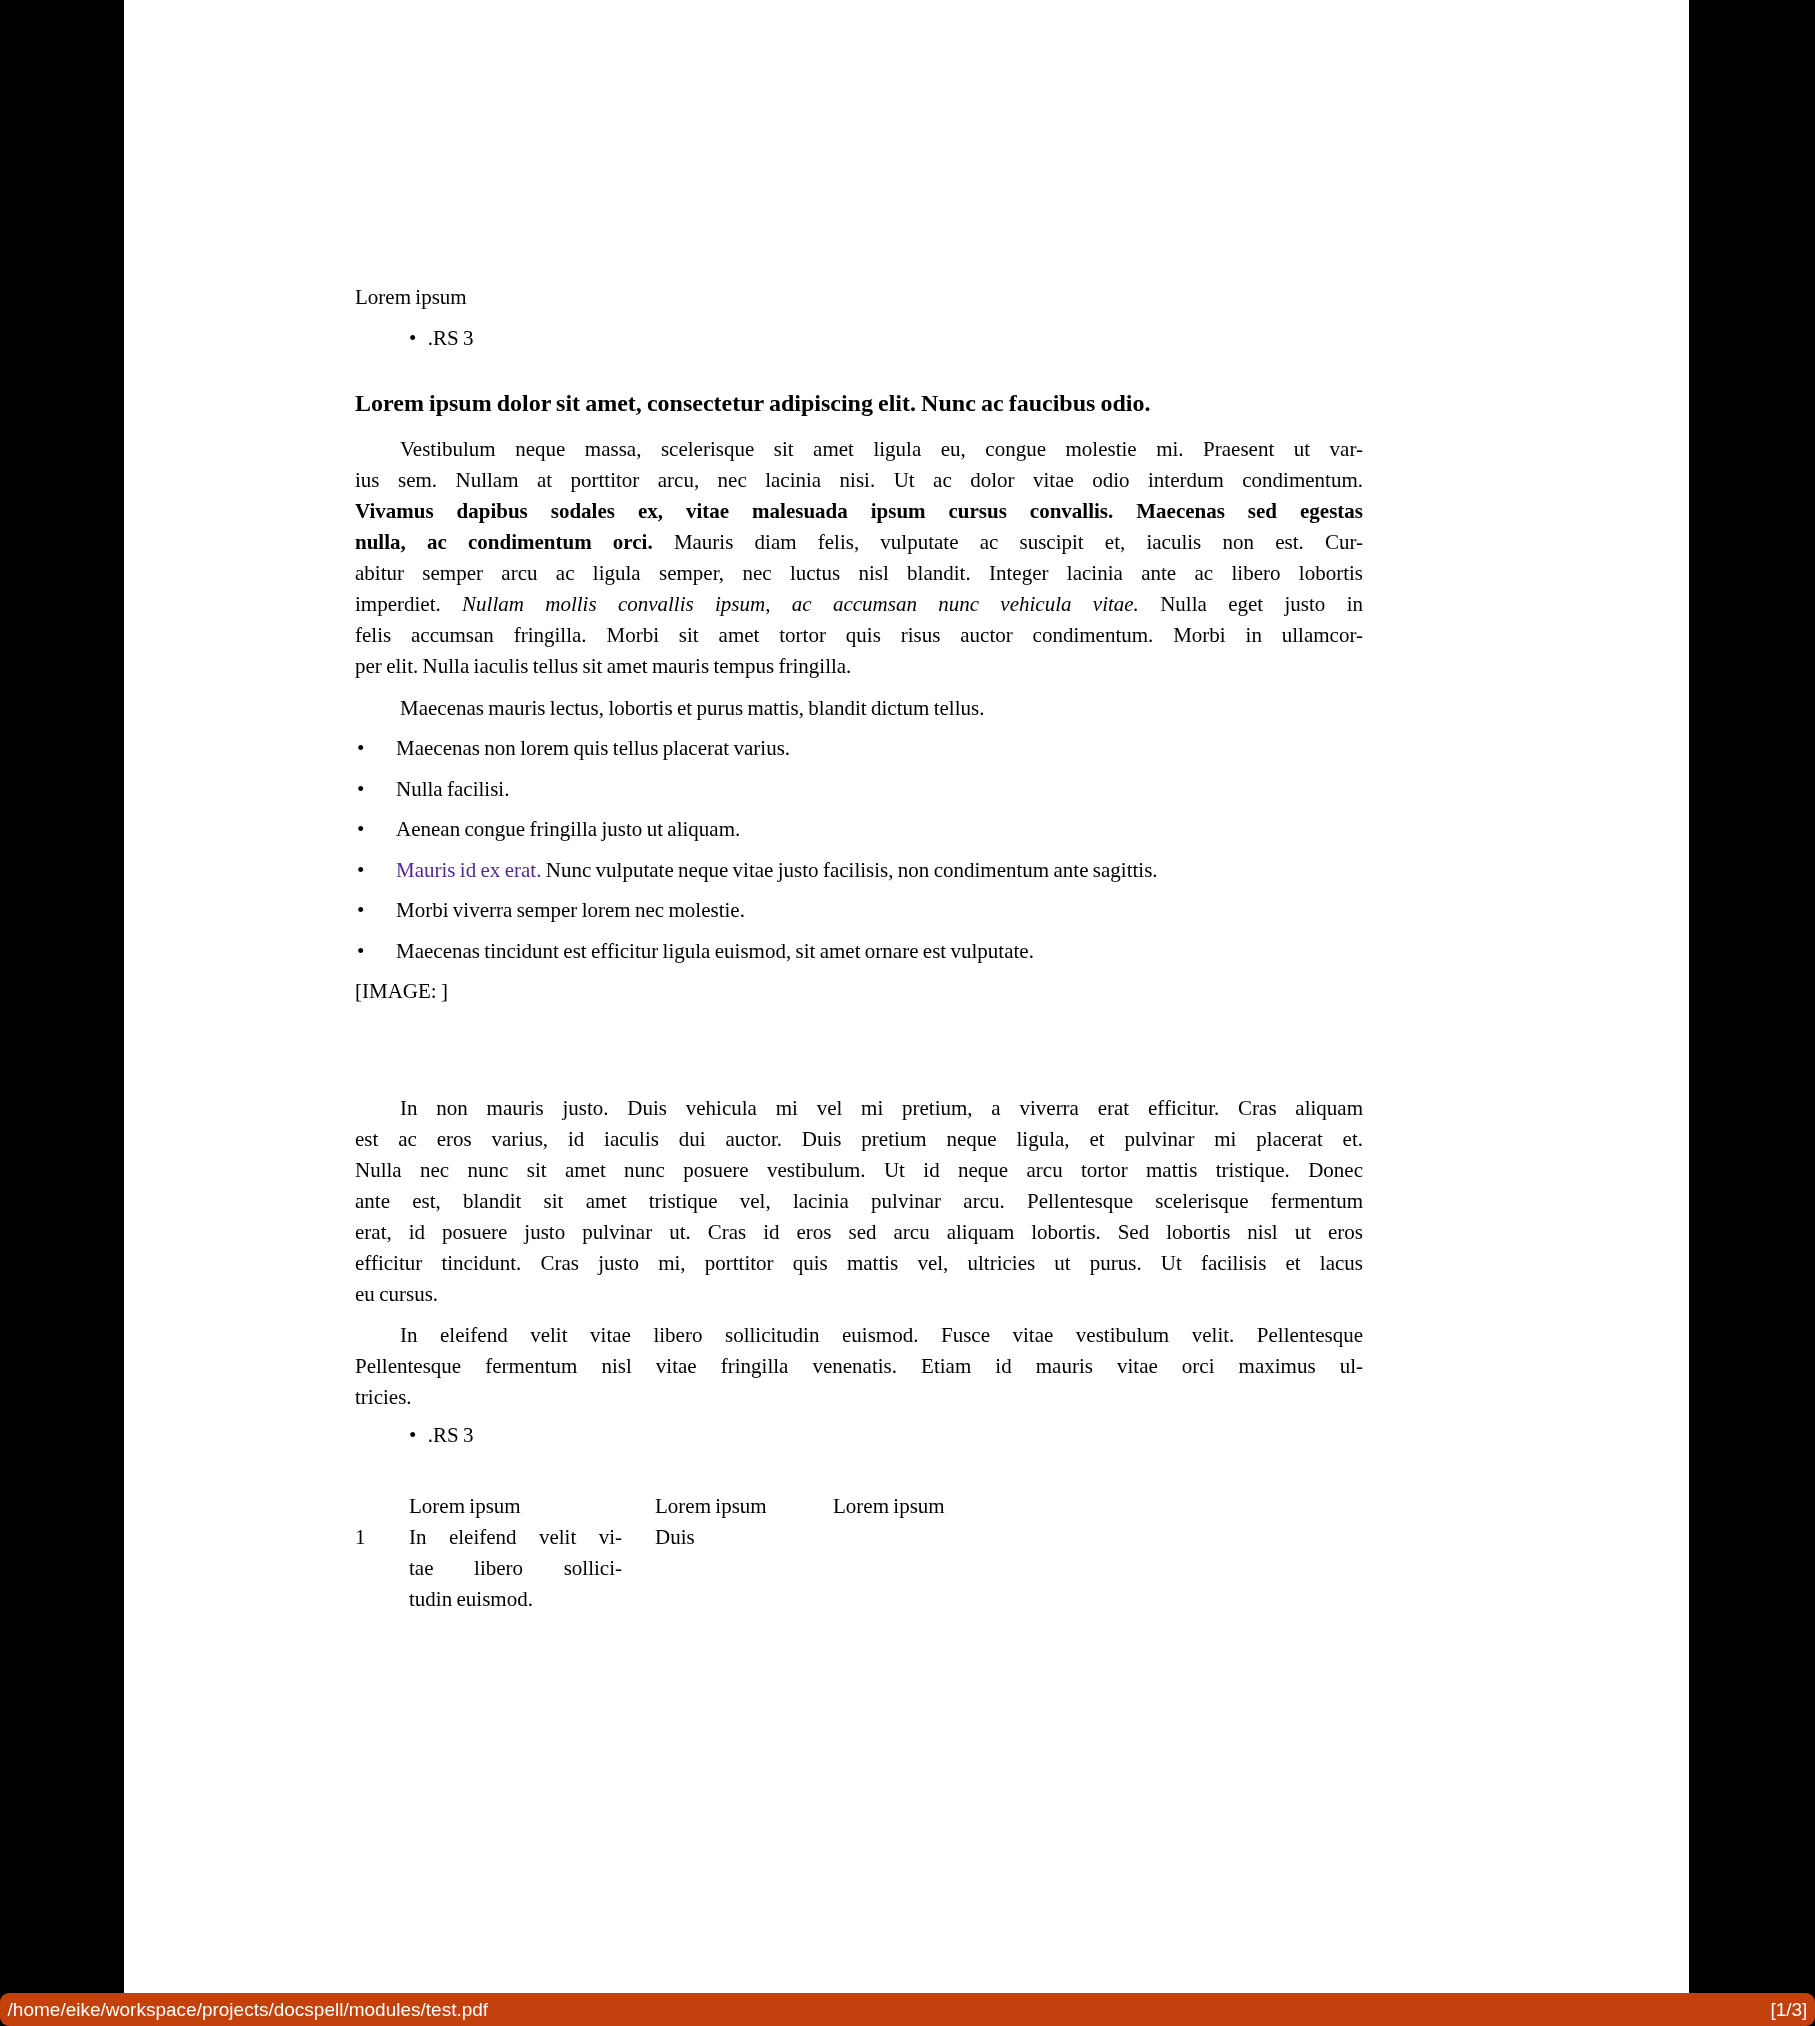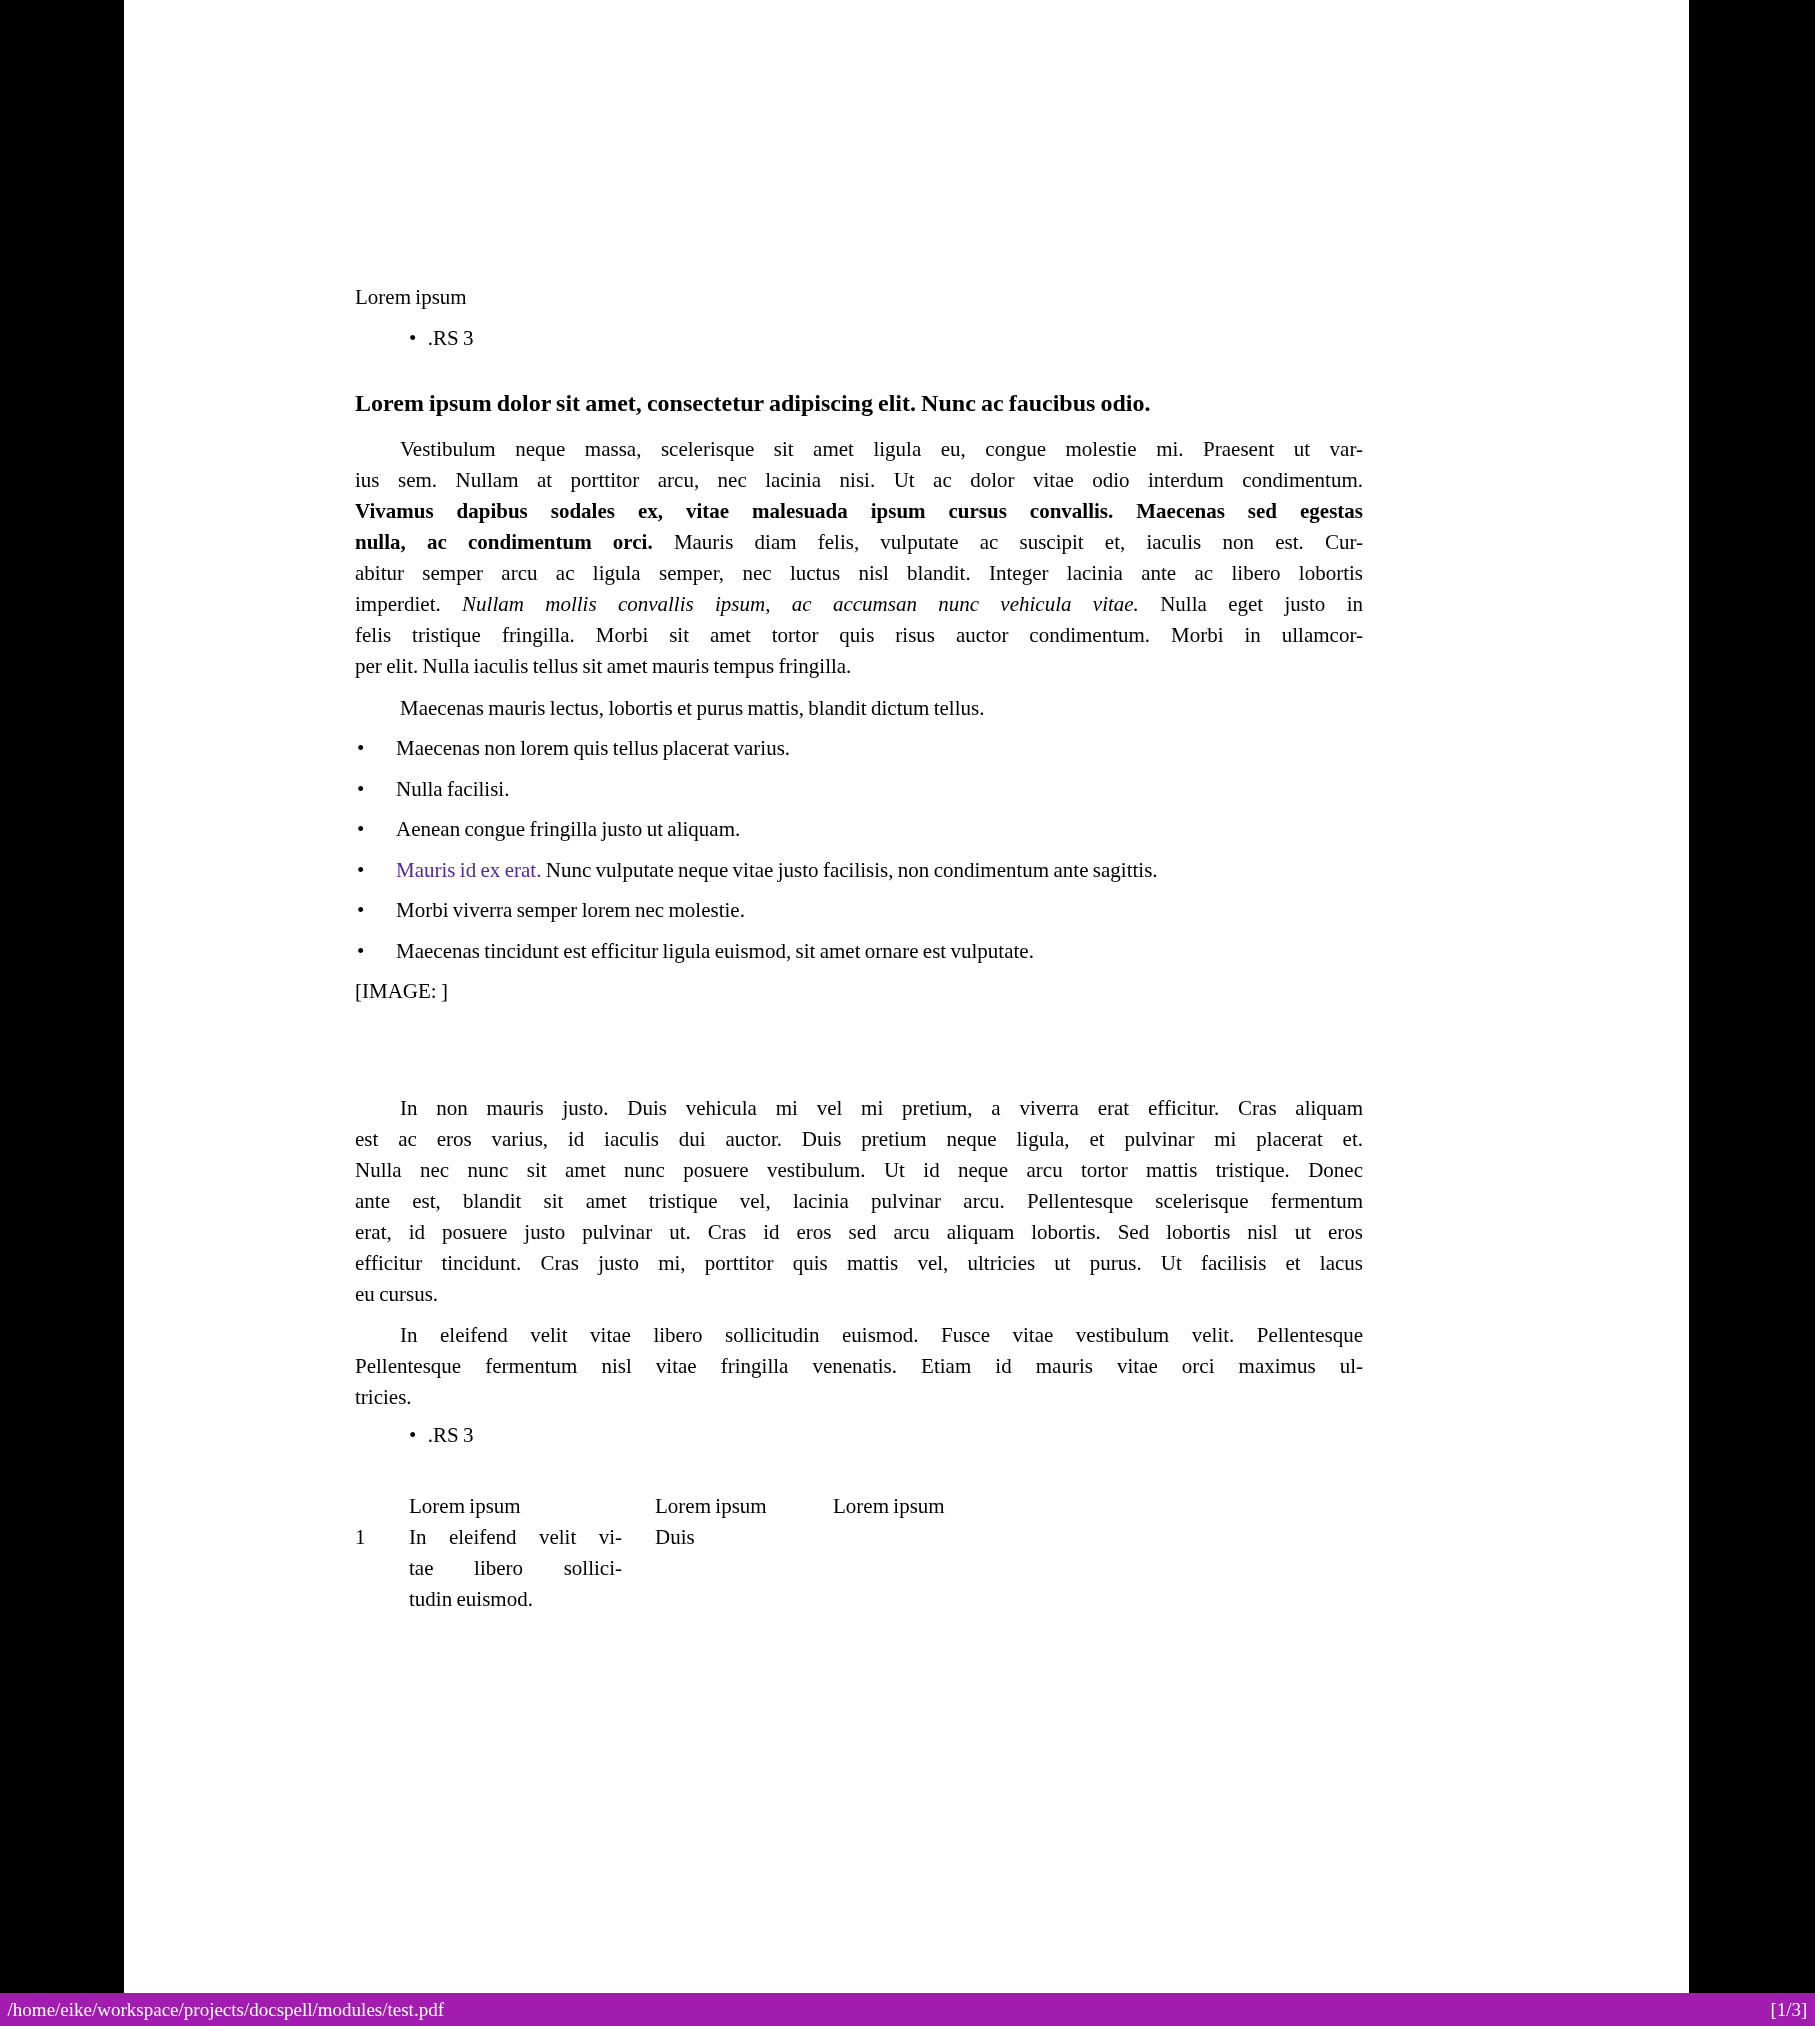--- a/index.html
+++ b/index.html
@@ -75,28 +75,29 @@
   .tnum { width: 54px; flex: none; }
   .tc1  { width: 213px; flex: none; }
   .tc2  { width: 142px; flex: none; margin-left: 33px; }
   .tc3  { width: 189px; flex: none; margin-left: 36px; }
 
   
   .statusbar {
     position: absolute;
     left: 0; bottom: 0;
     width: 1815px; height: 33px;
-    background: #a21caf;
+    background: #c2410c;
     color: #ffffff;
-    font-family: Liberation Serif, serif;
+    font-family: Liberation Sans, sans-serif;
     font-size: 19px;
     display: flex;
     justify-content: space-between;
     align-items: center;
     padding: 0 7.6px;
+    border-radius: 9px;
   }
 </style>
 </head>
 <body style="background: rgb(0, 0, 0);">
 
 <div class="viewer">
 
   <div class="page">
     <div class="content">
 
@@ -108,21 +109,21 @@
 
       <h1 class="h">Lorem ipsum dolor sit amet, consectetur adipiscing elit. Nunc ac faucibus odio.</h1>
 
       <div class="para p1">
           <div class="jline indent">Vestibulum neque massa, scelerisque sit amet ligula eu, congue molestie mi. Praesent ut var-</div>
           <div class="jline">ius sem. Nullam at porttitor arcu, nec lacinia nisi. Ut ac dolor vitae odio interdum condimentum.</div>
           <div class="jline"><span class="sb">Vivamus dapibus sodales ex, vitae malesuada ipsum cursus convallis. Maecenas sed egestas</span></div>
           <div class="jline"><span class="sb">nulla, ac condimentum orci.</span><span> Mauris diam felis, vulputate ac suscipit et, iaculis non est. Cur-</span></div>
           <div class="jline">abitur semper arcu ac ligula semper, nec luctus nisl blandit. Integer lacinia ante ac libero lobortis</div>
           <div class="jline"><span>imperdiet. </span><span class="si">Nullam mollis convallis ipsum, ac accumsan nunc vehicula vitae.</span><span> Nulla eget justo in</span></div>
-          <div class="jline">felis tristique fringilla. Morbi sit amet tortor quis risus auctor condimentum. Morbi in ullamcor-</div>
+          <div class="jline">felis accumsan fringilla. Morbi sit amet tortor quis risus auctor condimentum. Morbi in ullamcor-</div>
           <div class="jline last">per elit. Nulla iaculis tellus sit amet mauris tempus fringilla.</div>
         </div>
 
       <div class="para p2">
           <div class="jline last indent">Maecenas mauris lectus, lobortis et purus mattis, blandit dictum tellus.</div>
         </div>
 
       <ul class="blist">
           <li>Maecenas non lorem quis tellus placerat varius.</li>
           <li>Nulla facilisi.</li>

